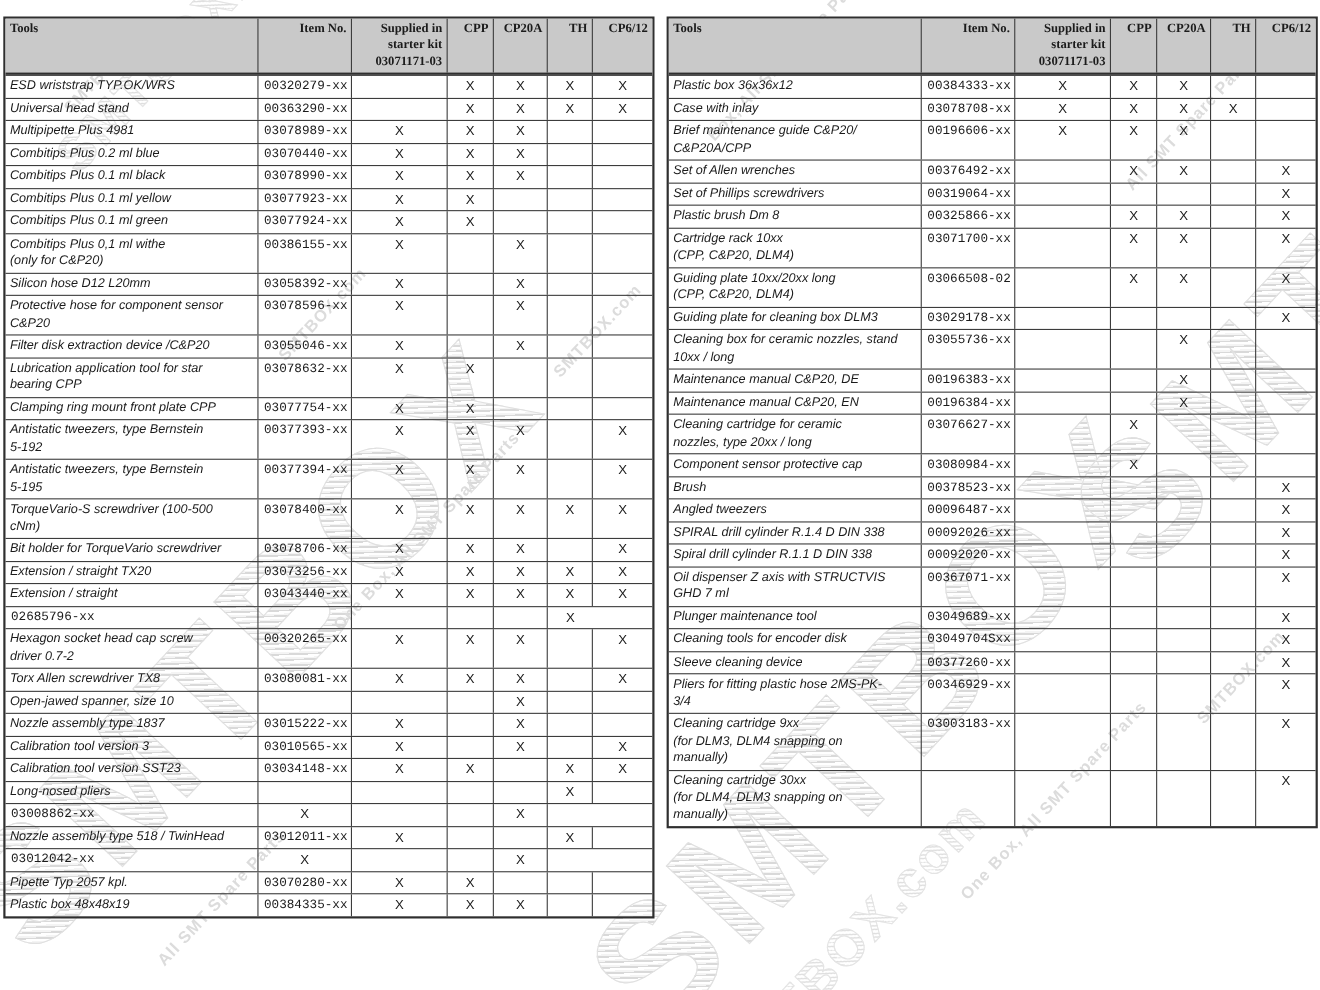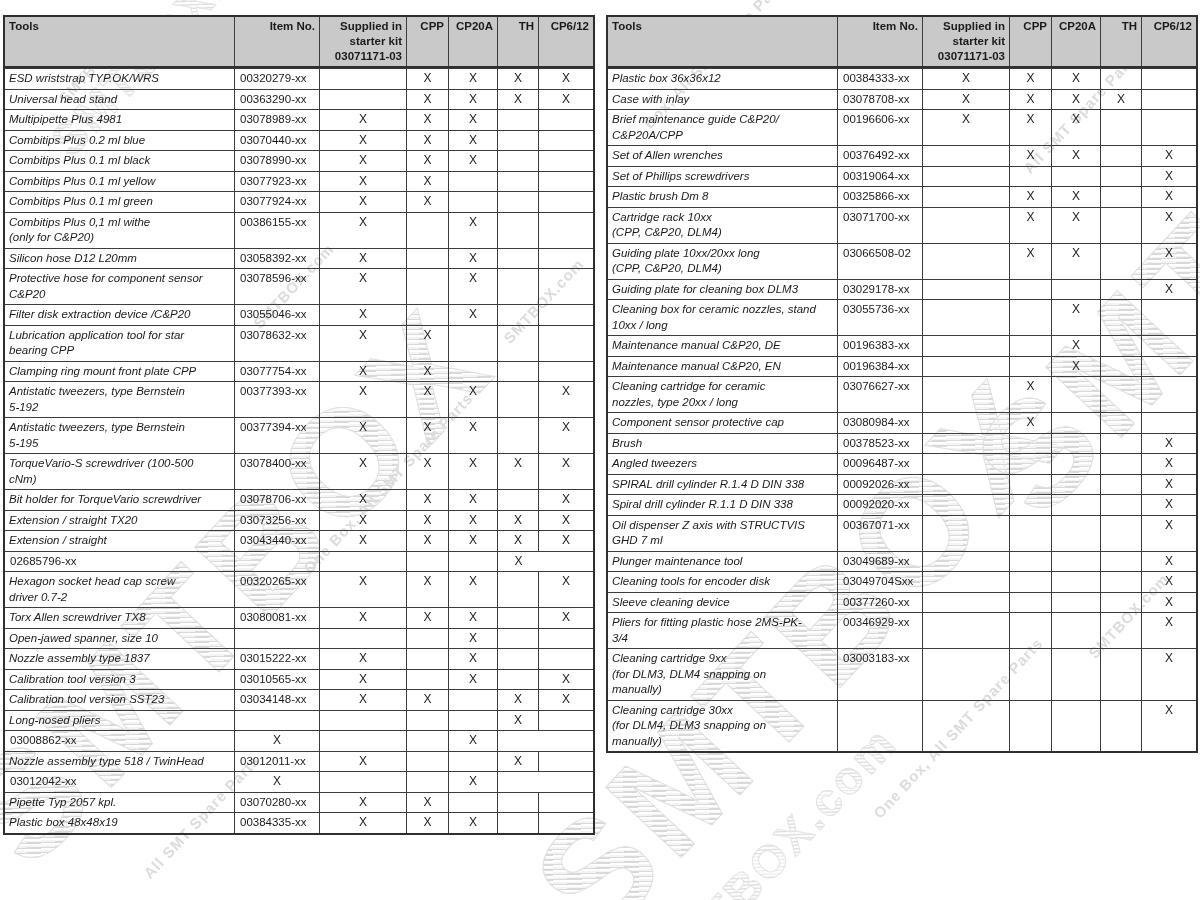--- a/index.html
+++ b/index.html
@@ -36,24 +36,24 @@
   .trow { display: grid; grid-template-columns: 230px 85px 87px 42px 49px 41px 54px; }
   .trow .cell { border-right: 1px solid #3c3c3c; }
   .trow .cell:last-child { border-right: none; }
   .tbody .trow { border-top: 1px solid #3c3c3c; }
 
   .cell {
     font-size: 11.5px; line-height: 15.5px; padding: 2px 4px;
     vertical-align: top; overflow: hidden;
   }
   .c-tool { white-space: pre-line; text-align: left; font-style: italic; }
-  .c-item { text-align: left; padding-left: 5px; white-space: nowrap; }
+  .c-item { text-align: left; padding-left: 5px; white-space: nowrap; font-family: Liberation Mono, monospace; }
   .c-mark { text-align: center; font-size: 12px; }
 
-  .thead { background: #c9c9c9; font-weight: bold; border-bottom: 2px solid #2f2f2f; }
+  .thead { background: #c9c9c9; font-weight: bold; border-bottom: 2px solid #2f2f2f; font-family: Liberation Serif, serif; }
   .thead .cell { font-size: 11.5px; line-height: 15px; padding-top: 2px; }
   .h-center { text-align: right; white-space: pre-line; }
 </style>
 </head>
 <body>
 
 <div id="watermark-layer">
     <span class="wm wm-big" style="left: -70px; top: 780px;">SMTBOX</span>
     <span class="wm wm-big" style="left: 500px; top: 850px;">SMTBOX</span>
     <span class="wm wm-big" style="left: 940px; top: 430px;">SMTBOX</span>

